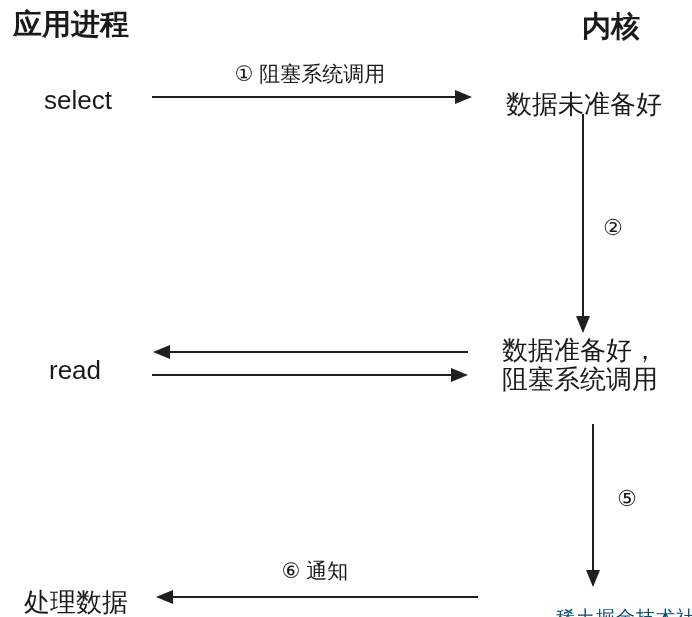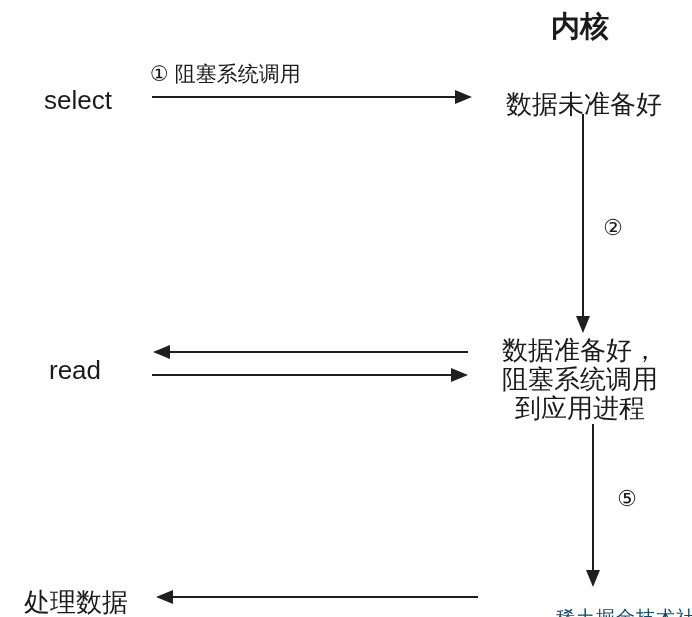--- a/index.html
+++ b/index.html
@@ -11,21 +11,21 @@
     font-family:"Liberation Sans","DejaVu Sans",sans-serif;
     color:#1a1a1a;
   }
   .title {
     position:absolute;
     font-size:29px;
     font-weight:bold;
     white-space:nowrap;
   }
   .title-left  { left:13px;  top:5px; }
-  .title-right { left:551px; top:7px; }
+  .title-right { left:582px; top:7px; }
 
   .lbl {
     position:absolute;
     font-size:26px;
     white-space:nowrap;
   }
   .select-lbl   { left:44px;  top:85px; }
   .read-lbl     { left:49px;  top:355px; }
   .process-lbl  { left:24px;  top:585px; }
   .not-ready-lbl{ left:506px; top:87px; }
@@ -41,21 +41,21 @@
     font-size:19px;
     color:#0c4a6e;
     letter-spacing:1px;
     z-index:1;
     white-space:nowrap;
   }
 
   .steplbl {
     position:absolute;
     font-size:21px;
-    text-align:left;
+    text-align:center;
     white-space:nowrap;
   }
   .step1 { left:150px; top:60px;  width:320px; }
   .step3 { left:150px; top:317px; width:320px; }
   .step4 { left:150px; top:390px; width:320px; }
   .step6 { left:150px; top:557px; width:330px; }
   .step2 { left:603px; top:215px; font-size:22px; }
   .step5 { left:617px; top:486px; font-size:22px; }
 
   
@@ -97,40 +97,41 @@
     border-top:17px solid #1f1f1f;
   }
   .a2 { left:582px; top:114px; height:217px; }
   .a5 { left:592px; top:424px; height:161px; }
 </style>
 </head>
 <body>
 
 <div class="canvas">
 
+  <div class="title title-left">应用进程</div>
   <div class="title title-right">内核</div>
 
   <div class="lbl select-lbl">select</div>
   <div class="lbl read-lbl">read</div>
   <div class="lbl process-lbl">处理数据</div>
 
   <div class="lbl not-ready-lbl">数据未准备好</div>
 
   <div class="lbl ready-block">
     <div>数据准备好，</div>
     <div>阻塞系统调用</div>
-    <div>到应用进程</div>
   </div>
 
   <div class="watermark">稀土掘金技术社区</div>
   <div class="lbl copy-done-lbl">拷贝完成</div>
 
   <div class="steplbl step1">① 阻塞系统调用</div>
   <div class="steplbl step2">②</div>
   <div class="steplbl step5">⑤</div>
+  <div class="steplbl step6">⑥ 通知</div>
 
   <div class="arrow-h a1">
     <span class="head-r"></span>
   </div>
   <div class="arrow-v a2">
     <span class="head-d"></span>
   </div>
   <div class="arrow-h a3">
     <span class="head-l"></span>
   </div>

